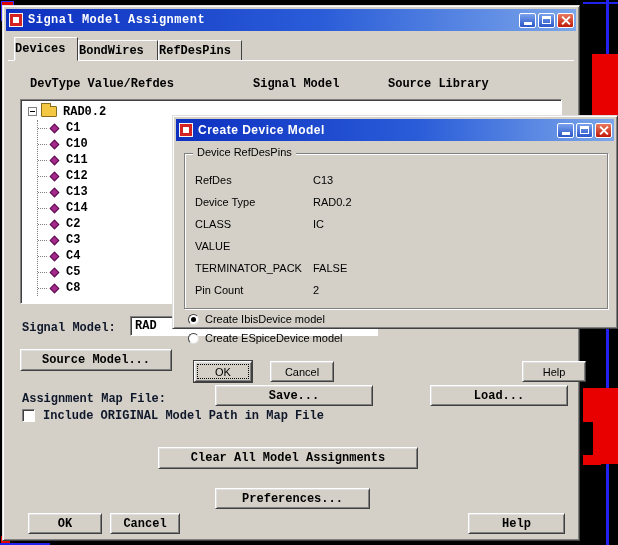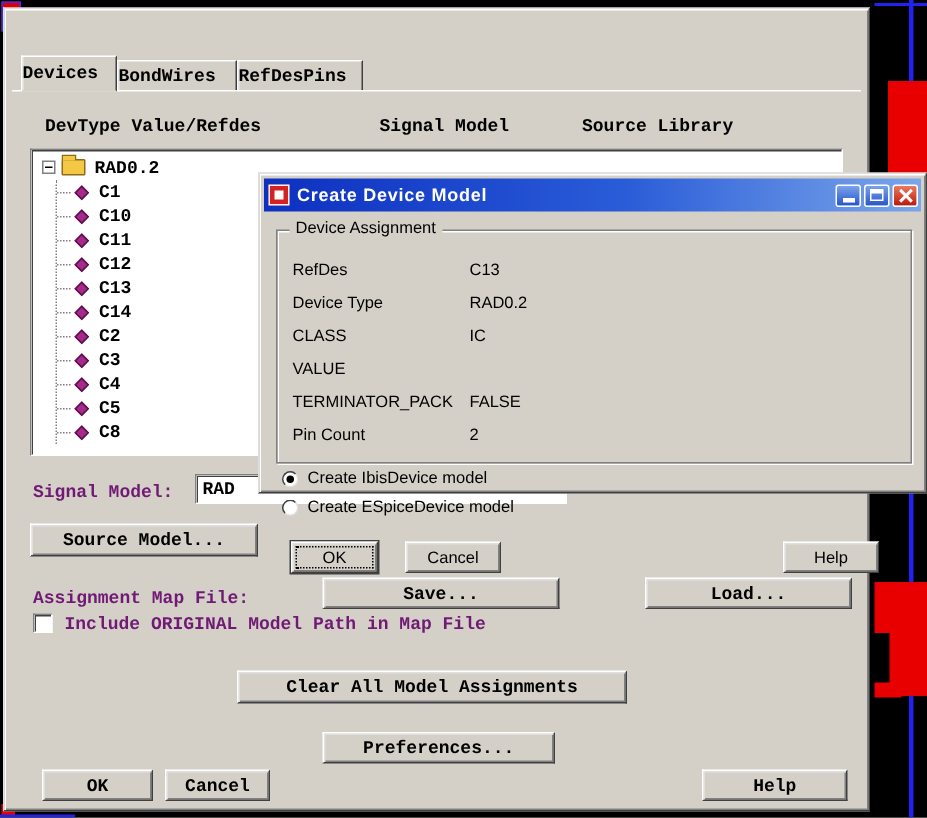--- a/index.html
+++ b/index.html
@@ -37,21 +37,21 @@
   .g-close::before{transform:rotate(45deg)}
   .g-close::after{transform:rotate(-45deg)}
 
   
   .tab{position:absolute;background:#d4d0c8;border:1px solid;border-color:#fff #404040 #d4d0c8 #fff;
        box-shadow:inset 1px 0 0 #dfdfdf;font-weight:bold;font-size:12px;
        display:flex;align-items:center;justify-content:flex-start}
   .tabline{position:absolute;border-top:1px solid #fff}
 
   .hdr{position:absolute;font-weight:bold;font-size:12px;color:#000000;white-space:nowrap}
-  .lbl{position:absolute;font-weight:bold;font-size:12px;color:#701a75;white-space:nowrap}
+  .lbl{position:absolute;font-weight:bold;font-size:12px;color:#0f172a;white-space:nowrap}
 
   
   .tree{padding:3px 2px;font-weight:bold;font-size:12px;color:#000}
   .tree-root{display:flex;align-items:center;height:17px;padding-left:5px}
   .expander{width:9px;height:9px;background:#fff;border:1px solid #808080;margin-right:4px;position:relative;flex:none}
   .expander::before{content:"";position:absolute;left:1px;top:3px;width:5px;height:1px;background:#000}
   .folder{width:16px;height:11px;background:#f4c842;border:1px solid #8a6d1a;border-radius:1px;position:relative;margin-right:6px;flex:none}
   .folder::before{content:"";position:absolute;top:-4px;left:-1px;width:8px;height:3px;background:#f4c842;border:1px solid #8a6d1a;border-bottom:none;border-radius:1px 1px 0 0}
   .tree-children{margin-left:14px;border-left:1px dotted #808080}
   .tree-item{display:flex;align-items:center;height:16px}
@@ -88,20 +88,33 @@
   <div class="pcb-red" style="left:593px;top:422px;width:25px;height:42px"></div>
   <div class="pcb-red" style="left:583px;top:455px;width:18px;height:10px"></div>
   <div class="pcb-red" style="left:1px;top:536px;width:9px;height:8px"></div>
   <div class="pcb-blue" style="left:0;top:543px;width:50px;height:2px"></div>
   <div class="abs" style="left:1px;top:1px;width:13px;height:20px;background:#e00000;border:1px solid #3333ff"></div>
 </div>
 
 <div class="abs win" style="left:2px;top:5px;width:578px;height:536px;z-index:1">
   <div class="inner">
 
+    <div class="titlebar">
+      <span class="title-icon"></span>
+      <span class="title-text">Signal Model Assignment</span>
+      <span class="wbtn blue">
+          <span class="g-min"></span>
+        </span>
+      <span class="wbtn blue">
+          <span class="g-max"></span>
+        </span>
+      <span class="wbtn red">
+          <span class="g-close"></span>
+        </span>
+    </div>
 
     <div class="tab" style="left:8px;top:28px;width:64px;height:24px;z-index:2">
         <span>Devices</span>
       </div>
     <div class="tab" style="left:72px;top:31px;width:80px;height:21px">
         <span>BondWires</span>
       </div>
     <div class="tab" style="left:152px;top:31px;width:84px;height:21px">
         <span>RefDesPins</span>
       </div>
@@ -226,21 +239,21 @@
         </span>
       <span class="wbtn blue">
           <span class="g-max"></span>
         </span>
       <span class="wbtn red">
           <span class="g-close"></span>
         </span>
     </div>
 
     <div class="group" style="left:8px;top:34px;width:424px;height:156px">
-      <span class="group-label">Device Assignment</span>
+      <span class="group-label">Device RefDesPins</span>
 
       <span class="prow-label" style="top:20px">RefDes</span>
       <span class="prow-value" style="top:20px">C13</span>
 
       <span class="prow-label" style="top:42px">Device Type</span>
       <span class="prow-value" style="top:42px">RAD0.2</span>
 
       <span class="prow-label" style="top:64px">CLASS</span>
       <span class="prow-value" style="top:64px">IC</span>
 

